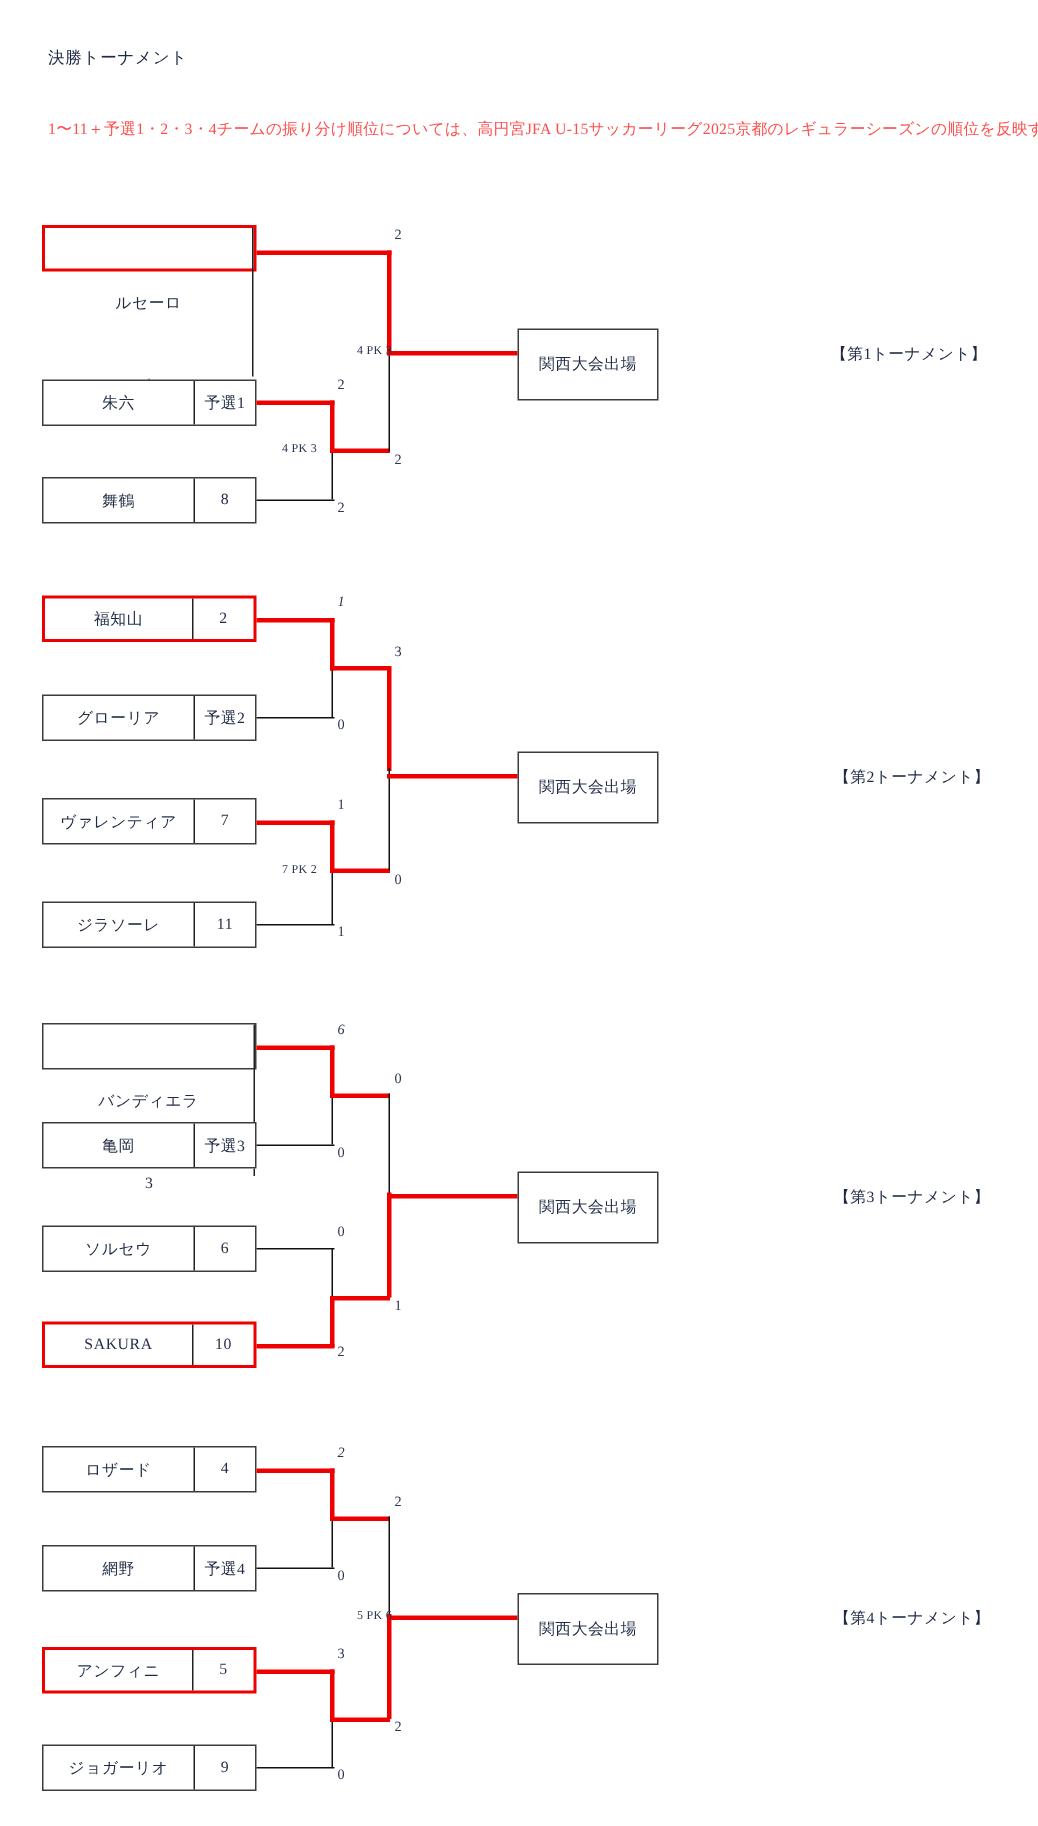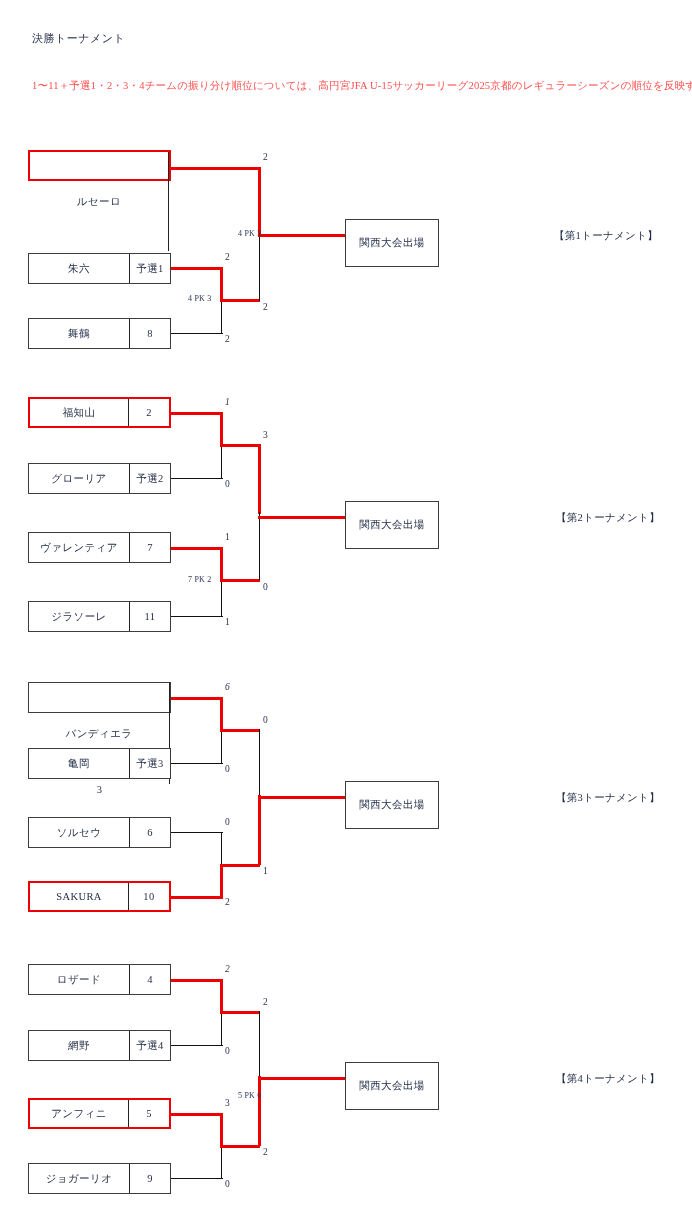--- a/index.html
+++ b/index.html
@@ -278,19 +278,19 @@
     <div class="ln v" style="left:259px; top:1011px; height:68px;"></div>
     <div class="ln red v" style="left:258px; top:1076px; height:70px;"></div>
     <div class="ln red h" style="left:258px; top:1077px; width:88px;"></div>
 
     <div class="score ital" style="left:225px; top:964px;">2</div>
     <div class="score" style="left:225px; top:1046px;">0</div>
     <div class="score" style="left:225px; top:1098px;">3</div>
     <div class="score" style="left:225px; top:1179px;">0</div>
     <div class="score" style="left:263px; top:997px;">2</div>
     <div class="score" style="left:263px; top:1147px;">2</div>
-    <div class="pk" style="left:238px; top:1072px;margin-top:19px;">5 PK 6</div>
+    <div class="pk" style="left:238px; top:1072px;">5 PK 6</div>
 
     <div class="advance-box" style="left:345px; top:1062px;">関西大会出場</div>
     <div class="tour-label" style="left:556px; top:1072px;">【第4トーナメント】</div>
   </div>
 
 </div>
 
 </body></html>

